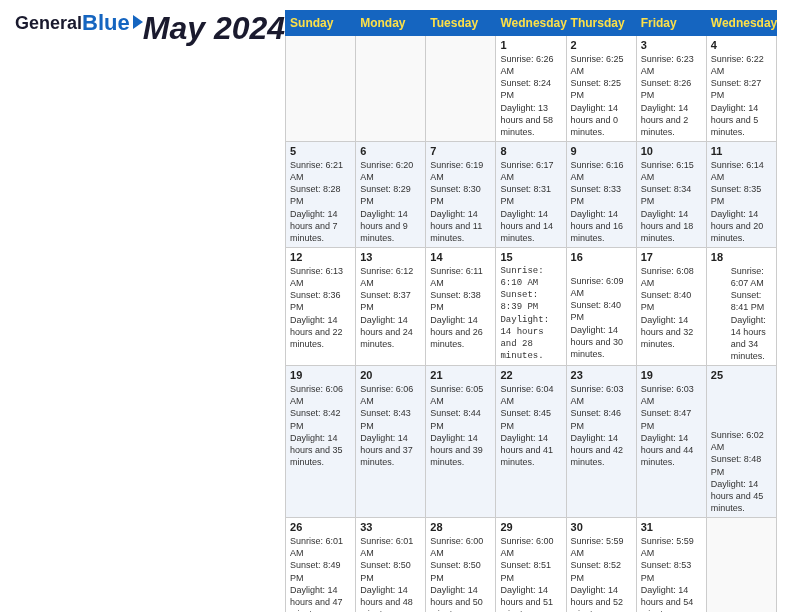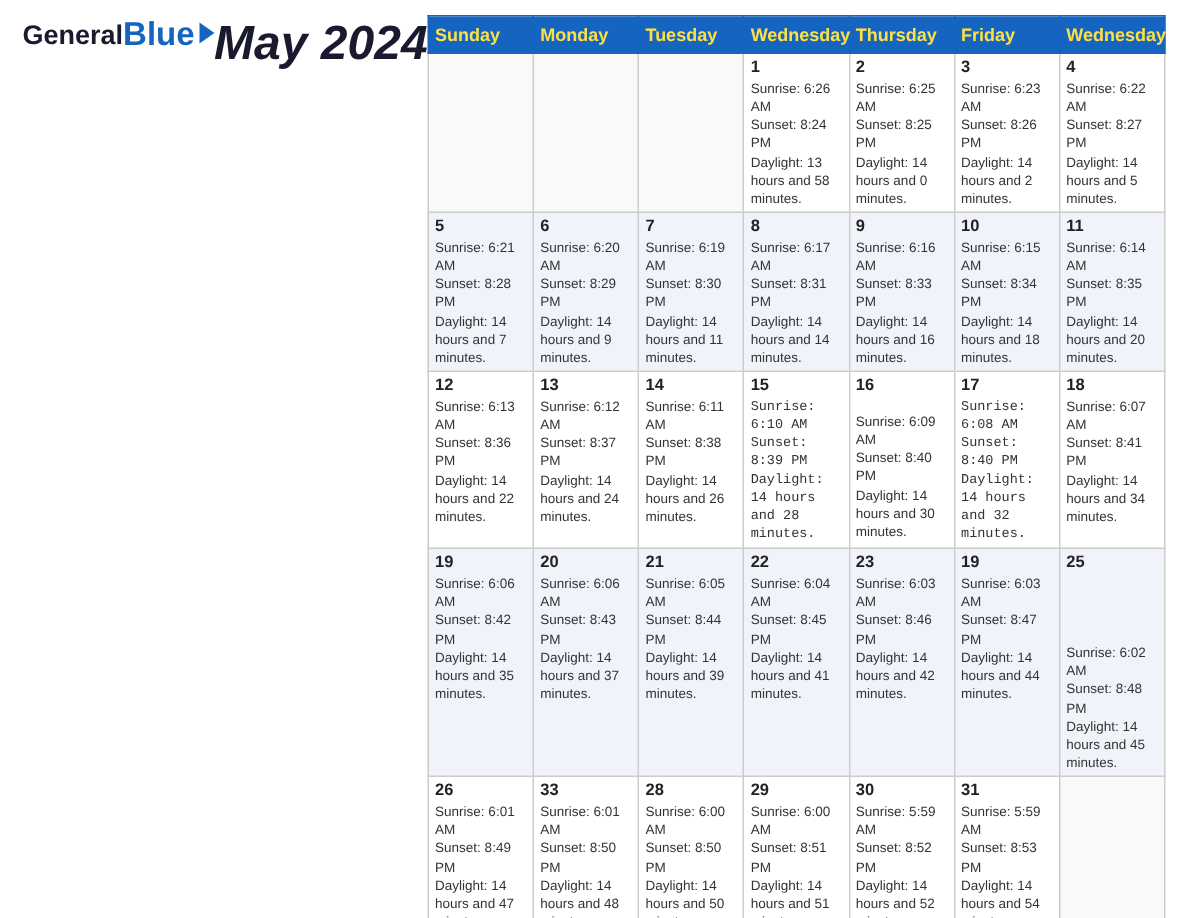--- a/index.html
+++ b/index.html
@@ -236,27 +236,27 @@
 Daylight: 14 hours and 28 minutes.</div>
           </td>
           <td>
             <div class="day-number">16</div>
             <div class="day-info" style="white-space: pre-line; margin-top: 12px;">Sunrise: 6:09 AM
 Sunset: 8:40 PM
 Daylight: 14 hours and 30 minutes.</div>
           </td>
           <td>
             <div class="day-number">17</div>
-            <div class="day-info" style="white-space: pre-line; font-family: Liberation Mono, monospace;">Sunrise: 6:08 AM
+            <div class="day-info" style="white-space: pre-line;">Sunrise: 6:08 AM
 Sunset: 8:40 PM
 Daylight: 14 hours and 32 minutes.</div>
           </td>
           <td>
             <div class="day-number">18</div>
-            <div class="day-info" style="white-space: pre-line;">Sunrise: 6:07 AM
+            <div class="day-info" style="white-space: pre-line; margin-left: 20px;">Sunrise: 6:07 AM
 Sunset: 8:41 PM
 Daylight: 14 hours and 34 minutes.</div>
           </td>
         </tr>
         <tr class="row-alt">
           <td>
             <div class="day-number">19</div>
             <div class="day-info" style="white-space: pre-line;">Sunrise: 6:06 AM
 Sunset: 8:42 PM
 Daylight: 14 hours and 35 minutes.</div>

